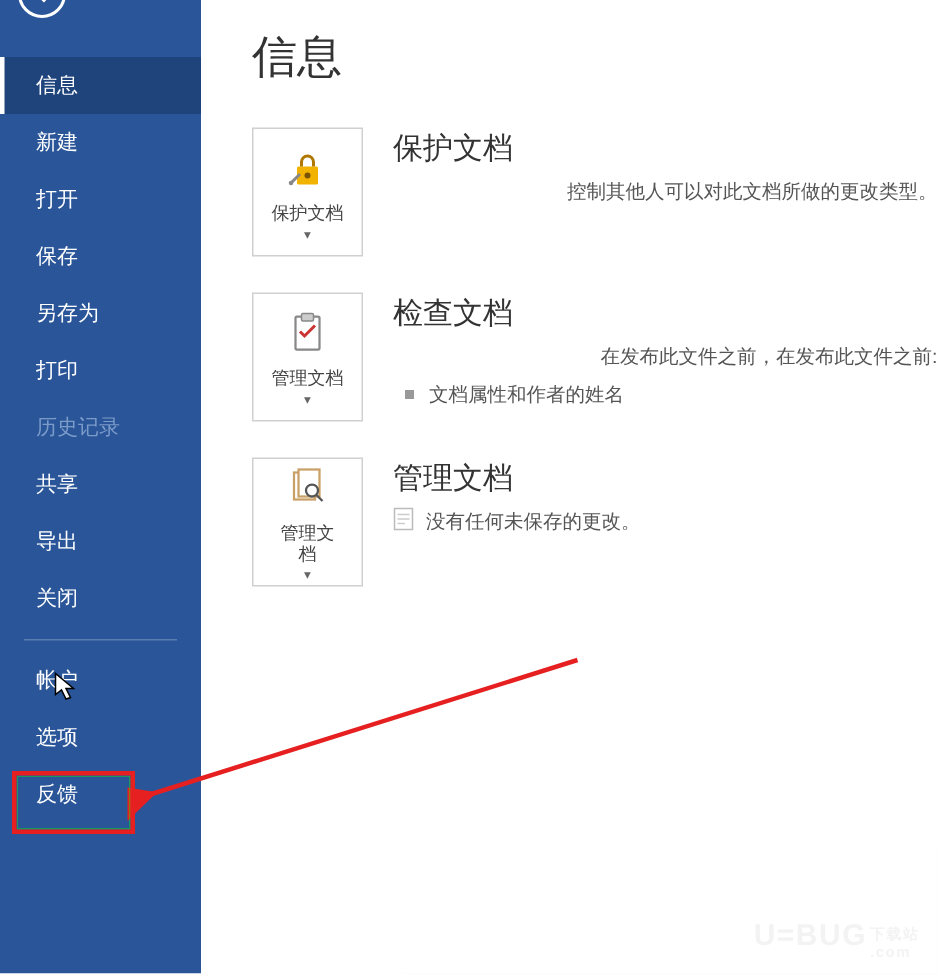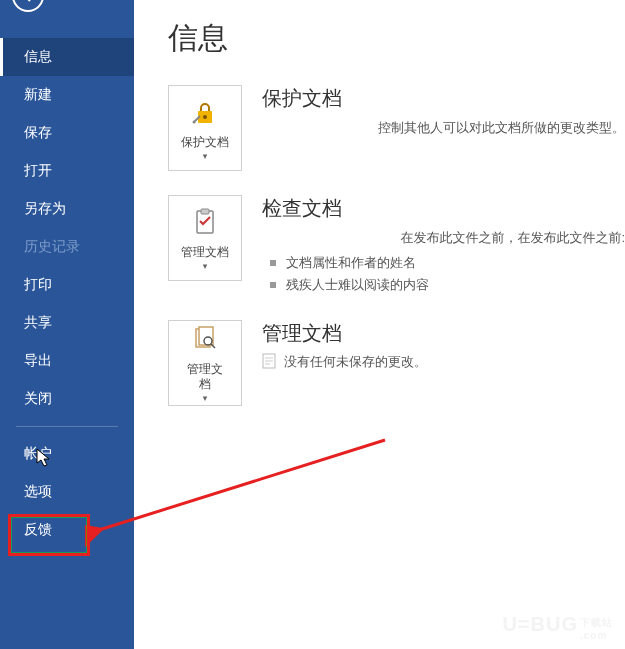--- a/index.html
+++ b/index.html
@@ -148,25 +148,25 @@
 
 <div class="container">
   <div class="sidebar">
     <div class="back-circle">
       <svg viewBox="0 0 16 16">
           <path d="M10 3 L5 8 L10 13" stroke="#fff" stroke-width="2" fill="none"></path>
         </svg>
     </div>
     <div class="nav-item selected"><span>信息</span></div>
     <div class="nav-item"><span>新建</span></div>
+    <div class="nav-item"><span>打开</span></div>
     <div class="nav-item"><span>保存</span></div>
-    <div class="nav-item"><span>打开</span></div>
     <div class="nav-item"><span>另存为</span></div>
+    <div class="nav-item"><span>打印</span></div>
     <div class="nav-item disabled"><span>历史记录</span></div>
-    <div class="nav-item"><span>打印</span></div>
     <div class="nav-item"><span>共享</span></div>
     <div class="nav-item"><span>导出</span></div>
     <div class="nav-item"><span>关闭</span></div>
     <div class="nav-divider"></div>
     <div class="nav-item"><span>帐户</span></div>
     <div class="nav-item"><span>选项</span></div>
     <div class="nav-item"><span>反馈</span></div>
   </div>
 
   <div class="main">
@@ -202,21 +202,20 @@
           </svg>
         </div>
         <div class="tile-label">管理文档</div>
         <div class="tile-arrow">▾</div>
       </div>
       <div class="section-body">
         <div class="section-title">检查文档</div>
         <div class="section-desc">在发布此文件之前，在发布此文件之前:</div>
         <div class="bullet-list">
           <div class="bullet-item">文档属性和作者的姓名</div>
-          <div class="bullet-item">残疾人士难以阅读的内容</div>
         </div>
       </div>
     </div>
 
     <div class="section">
       <div class="tile">
         <div class="tile-icon">
           <svg width="28" height="30" viewBox="0 0 28 30">
             <rect x="5" y="4" width="14" height="18" fill="#fff" stroke="#c9a066" stroke-width="1.5"></rect>
             <rect x="8" y="2" width="14" height="18" fill="#fff" stroke="#c9a066" stroke-width="1.5"></rect>

